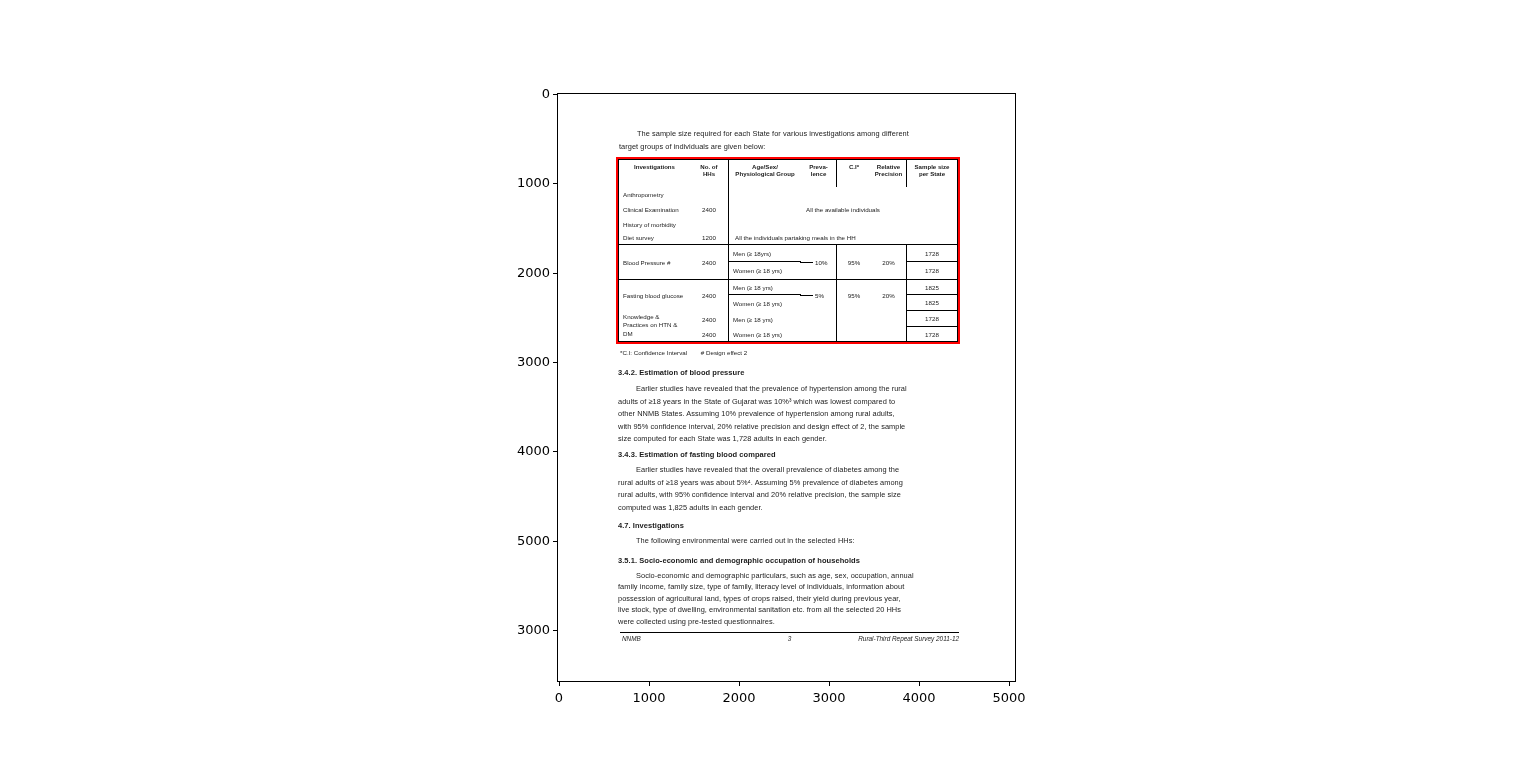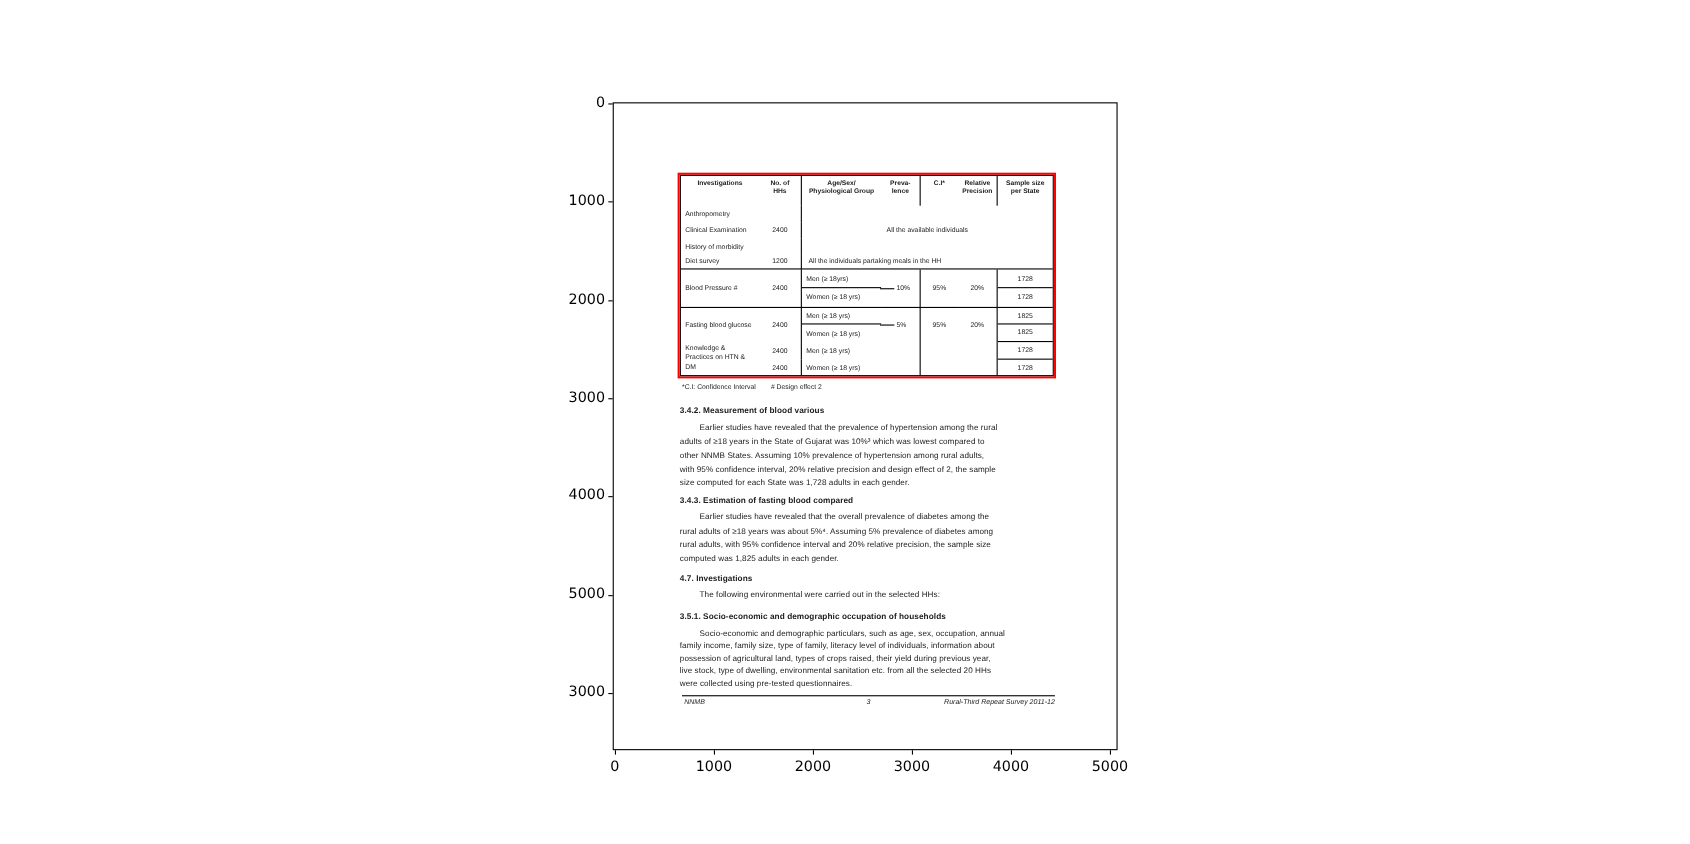--- a/index.html
+++ b/index.html
@@ -77,20 +77,22 @@
   <div class="ylab" style="top:0px">0</div>
   <div class="ylab" style="top:89px">1000</div>
   <div class="ylab" style="top:178.7px">2000</div>
   <div class="ylab" style="top:268px">3000</div>
   <div class="ylab" style="top:357.3px">4000</div>
   <div class="ylab" style="top:446.6px">5000</div>
   <div class="ylab" style="top:536px">3000</div>
 
   <div class="page">
 
+    <div class="blk para indent" style="left:61px;top:34px;width:340px">The sample size required for each State for various investigations among different
+target groups of individuals are given below:</div>
 
     <div class="tbl-wrap">
       <div class="doc-table">
 
         <div class="cell hd" style="grid-area:1/1/2/2">Investigations</div>
         <div class="cell hd br" style="grid-area:1/2/2/3">No. of
 HHs</div>
         <div class="cell hd" style="grid-area:1/3/2/4">Age/Sex/
 Physiological Group</div>
         <div class="cell hd br" style="grid-area:1/4/2/5">Preva-
@@ -141,21 +143,21 @@
         <div class="cell lab" style="grid-area:11/3/12/4">Women (≥ 18 yrs)</div>
         <div class="cell br" style="grid-area:10/4/12/5"></div>
         <div class="cell br" style="grid-area:10/6/12/7"></div>
         <div class="cell ctr bb" style="grid-area:10/7/11/8">1728</div>
         <div class="cell ctr" style="grid-area:11/7/12/8">1728</div>
       </div>
     </div>
 
     <div class="blk footnote" style="left:62px;top:255px">*C.I: Confidence Interval        # Design effect 2</div>
 
-    <div class="blk heading" style="left:60px;top:274px">3.4.2. Measurement of blood various</div>
+    <div class="blk heading" style="left:60px;top:274px">3.4.2. Estimation of blood pressure</div>
     <div class="blk para indent" style="left:60px;top:289px;width:341px">Earlier studies have revealed that the prevalence of hypertension among the rural
 adults of ≥18 years in the State of Gujarat was 10%³ which was lowest compared to
 other NNMB States. Assuming 10% prevalence of hypertension among rural adults,
 with 95% confidence interval, 20% relative precision and design effect of 2, the sample
 size computed for each State was 1,728 adults in each gender.</div>
 
     <div class="blk heading" style="left:60px;top:356px">3.4.3. Estimation of fasting blood compared</div>
     <div class="blk para indent" style="left:60px;top:370px;width:341px">Earlier studies have revealed that the overall prevalence of diabetes among the
 rural adults of ≥18 years was about 5%⁴. Assuming 5% prevalence of diabetes among
 rural adults, with 95% confidence interval and 20% relative precision, the sample size

